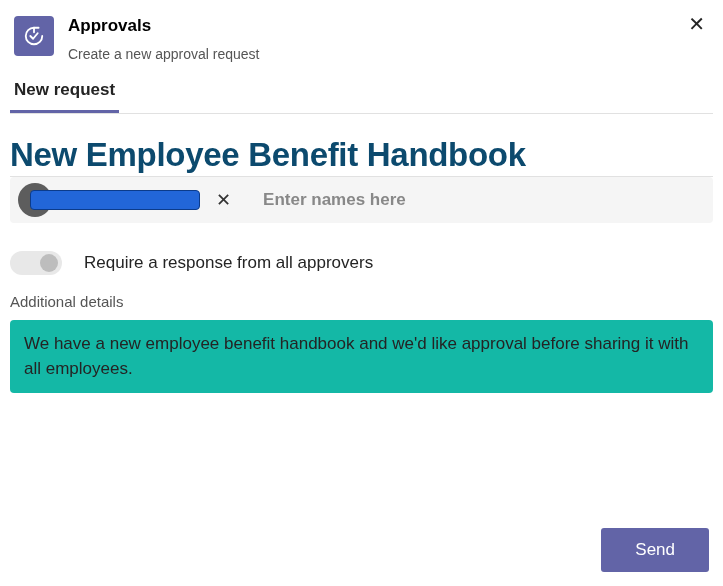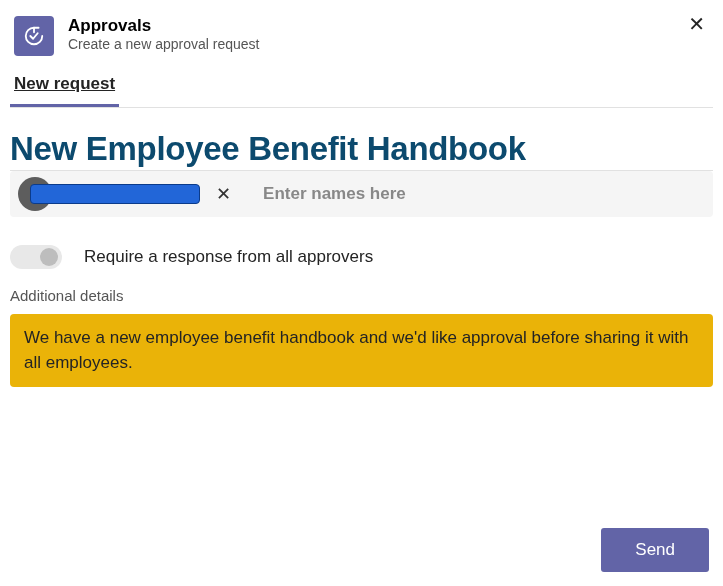--- a/index.html
+++ b/index.html
@@ -30,38 +30,37 @@
   }
   .app-icon-box svg { width: 22px; height: 22px; }
   .header-text .title {
     font-size: 17px;
     font-weight: 700;
     color: #000000;
   }
   .header-text .subtitle {
     font-size: 14px;
     color: #555;
-    margin-top: 0;
+    margin-top: 10px;
   }
   .close-btn {
     position: absolute;
     top: 10px;
     right: 14px;
     background: none;
     border: none;
     font-size: 20px;
     color: #242424;
     cursor: pointer;
     padding: 4px;
     line-height: 1;
   }
   .tabs {
     display: flex;
     padding: 0 10px;
-    text-decoration: underline;
   }
   .tab {
     font-size: 17px;
     font-weight: 600;
     padding: 8px 4px 10px 4px;
     border-bottom: 3px solid #6264a7;
     cursor: pointer;
   }
   .divider {
     height: 1px;
@@ -161,21 +160,21 @@
     border-radius: 50%;
     position: absolute;
     right: 4px;
     top: 3px;
   }
   .toggle-label {
     font-size: 17px;
     color: #242424;
   }
   .details-box {
-    background: #eab308;
+    background: #14b8a6;
     border-radius: 4px;
     padding: 12px 14px;
     font-size: 17px;
     color: #242424;
     line-height: 1.45;
     min-height: 70px;
   }
   .footer {
     position: absolute;
     bottom: 14px;

